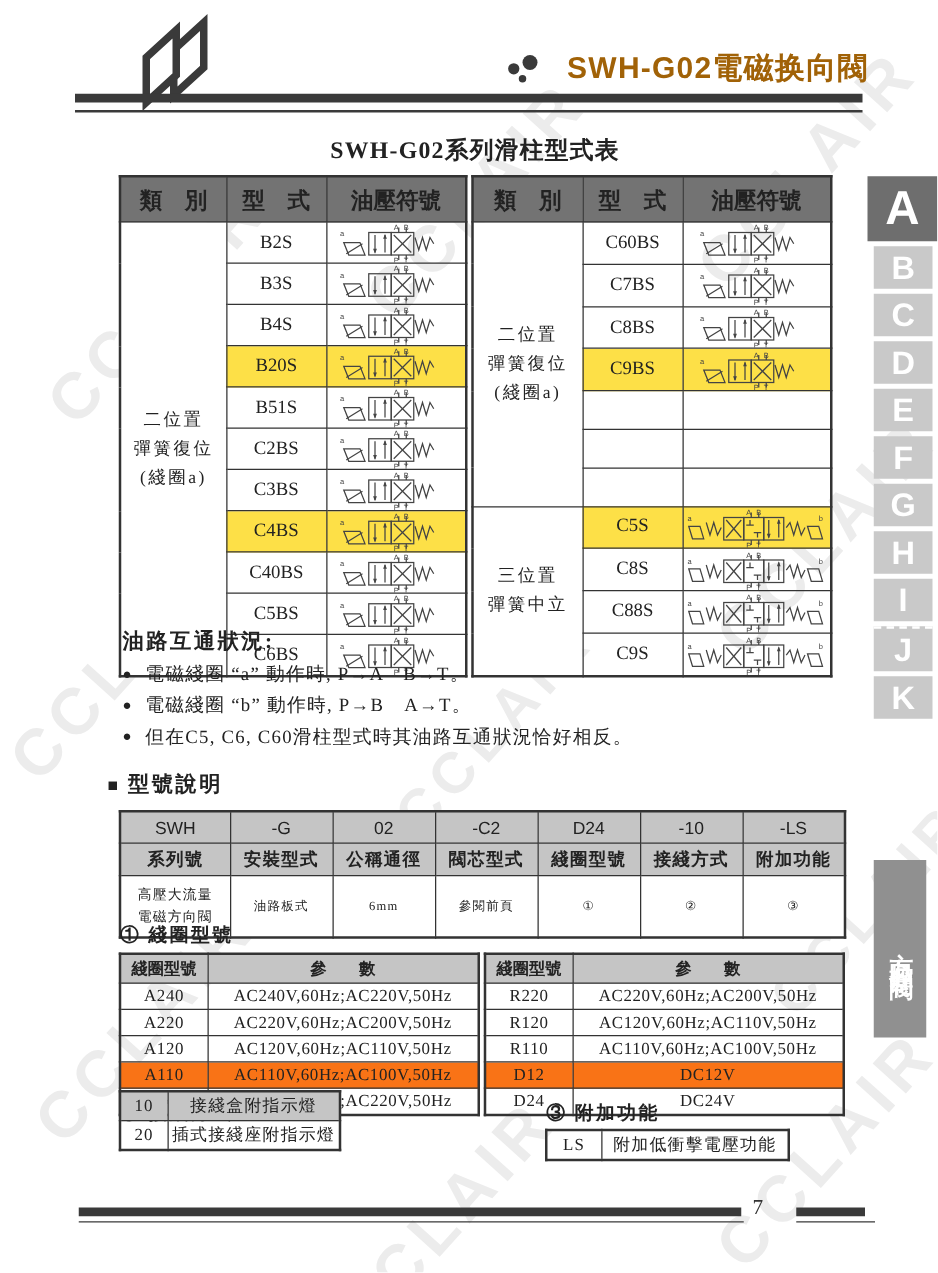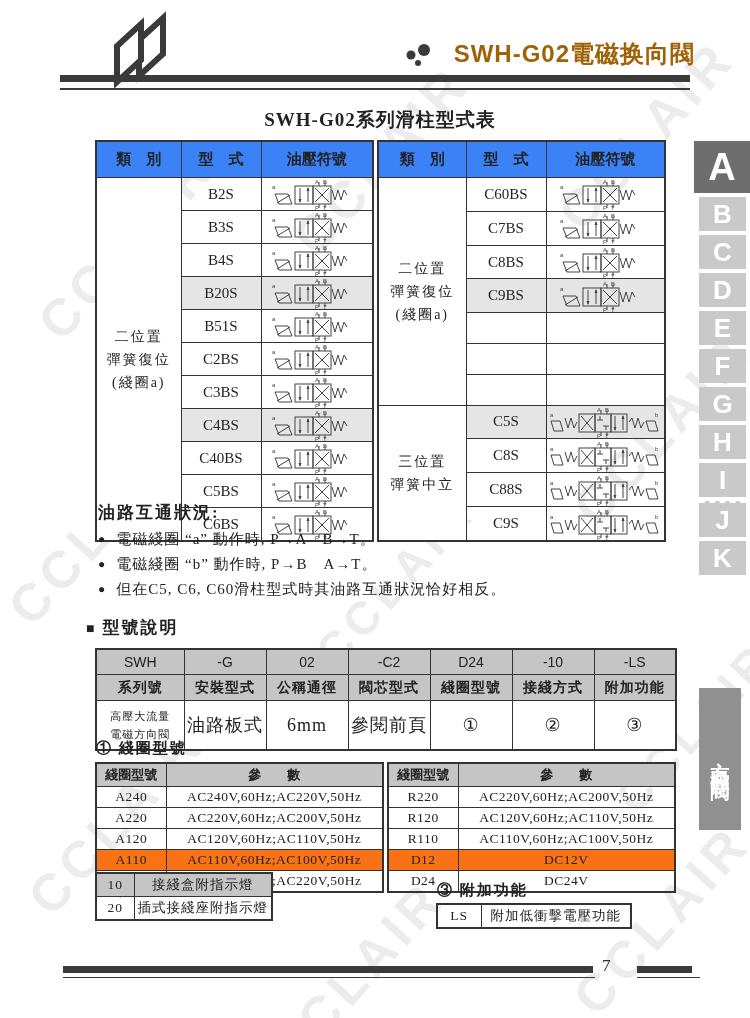--- a/index.html
+++ b/index.html
@@ -18,40 +18,40 @@
   .header-line{position:absolute;left:60px;top:88px;width:630px;height:2px;background:#3a3a3a;}
 
   .table-title{position:absolute;top:107px;left:95px;width:570px;text-align:center;
       font-size:19px;font-weight:bold;letter-spacing:1px;}
 
   
   .spool-wrap{position:absolute;left:95px;top:140px;display:flex;}
   table{border-collapse:collapse;table-layout:fixed;}
   .spool{border:2px solid #333;margin-right:3px;}
   .spool th,.spool td{border:1px solid #333;padding:0;text-align:center;vertical-align:middle;}
-  .spool th{height:35px;background:#3b82f6;font-size:15px;font-weight:bold;}
+  .spool th{height:35px;background:#737373;font-size:18px;font-weight:bold;}
   .spool td{height:29px;font-size:15px;}
-  .spool tr.shaded td{background:#e5e5e5;}
+  .spool tr.shaded td{background:#fde047;}
   .spool td.cat{background:#fff !important;font-size:14px;letter-spacing:2px;line-height:23px;}
   .spool td.sym svg{display:block;margin:0 auto;}
 
   
   .notes{position:absolute;left:98px;top:501px;}
   .notes-title{font-size:17px;font-weight:bold;letter-spacing:2px;}
   .note-line{font-size:15px;margin-top:6px;letter-spacing:1px;}
   .bullet-icon::before{content:"●";font-size:12px;margin-right:10px;position:relative;top:-1px;}
 
   
   .model-head{position:absolute;left:86px;top:616px;font-size:17px;font-weight:bold;letter-spacing:2px;}
   .square-icon::before{content:"■";font-size:14px;margin-right:6px;}
   .model-table{position:absolute;left:95px;top:648px;border:2px solid #333;}
   .model-table td{border:1px solid #333;text-align:center;vertical-align:middle;}
   .model-table tr.codes td{height:22px;background:#c5c5c5;font-family:"Liberation Sans",sans-serif;font-size:14px;}
   .model-table tr.labels td{height:23px;background:#c5c5c5;font-size:14px;font-weight:bold;letter-spacing:1px;}
-  .model-table tr.vals td{height:46px;background:#fff;font-size:18px;letter-spacing:1px;}
+  .model-table tr.vals td{height:46px;background:#fff;font-size:10px;letter-spacing:1px;}
   .model-table tr.vals td:first-child{font-size:11px;line-height:18px;}
 
   
   .coil-head{position:absolute;left:96px;top:739px;font-size:15px;font-weight:bold;letter-spacing:2px;}
   .coil-wrap{position:absolute;left:95px;top:762px;display:flex;}
   .coil{border:2px solid #333;margin-right:3px;}
   .coil th,.coil td{border:1px solid #333;text-align:center;vertical-align:middle;}
   .coil th{height:20px;background:#c5c5c5;font-size:13px;font-weight:bold;}
   .coil td{height:18px;font-size:13.5px;letter-spacing:0.5px;}
   .coil tr.shaded td{background:#f97316;}

